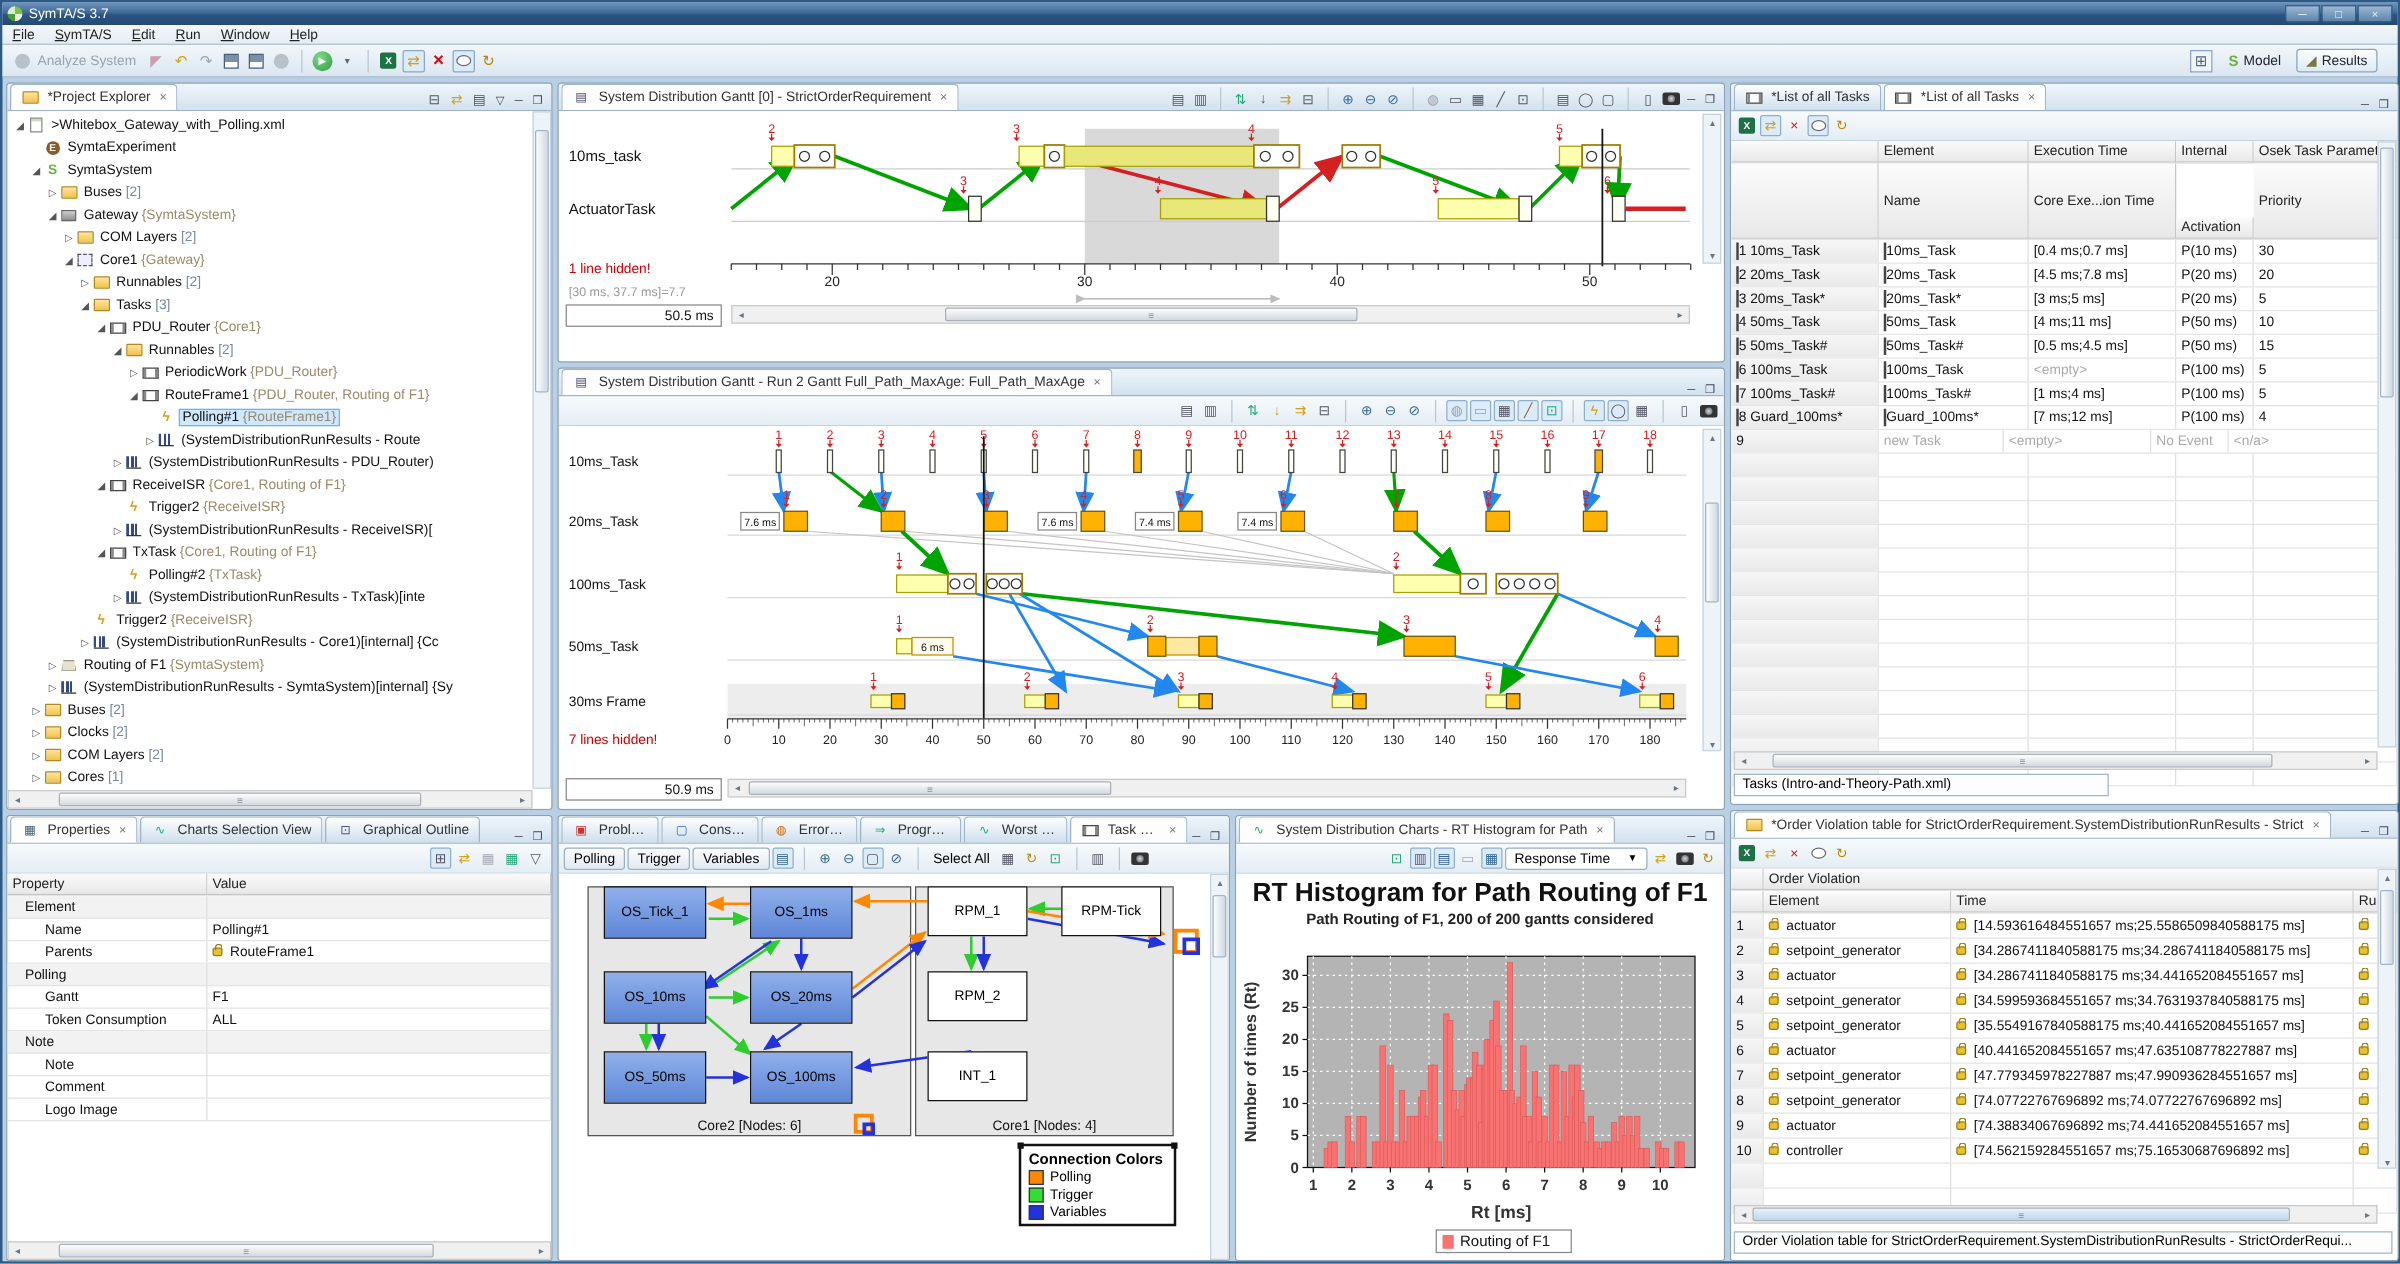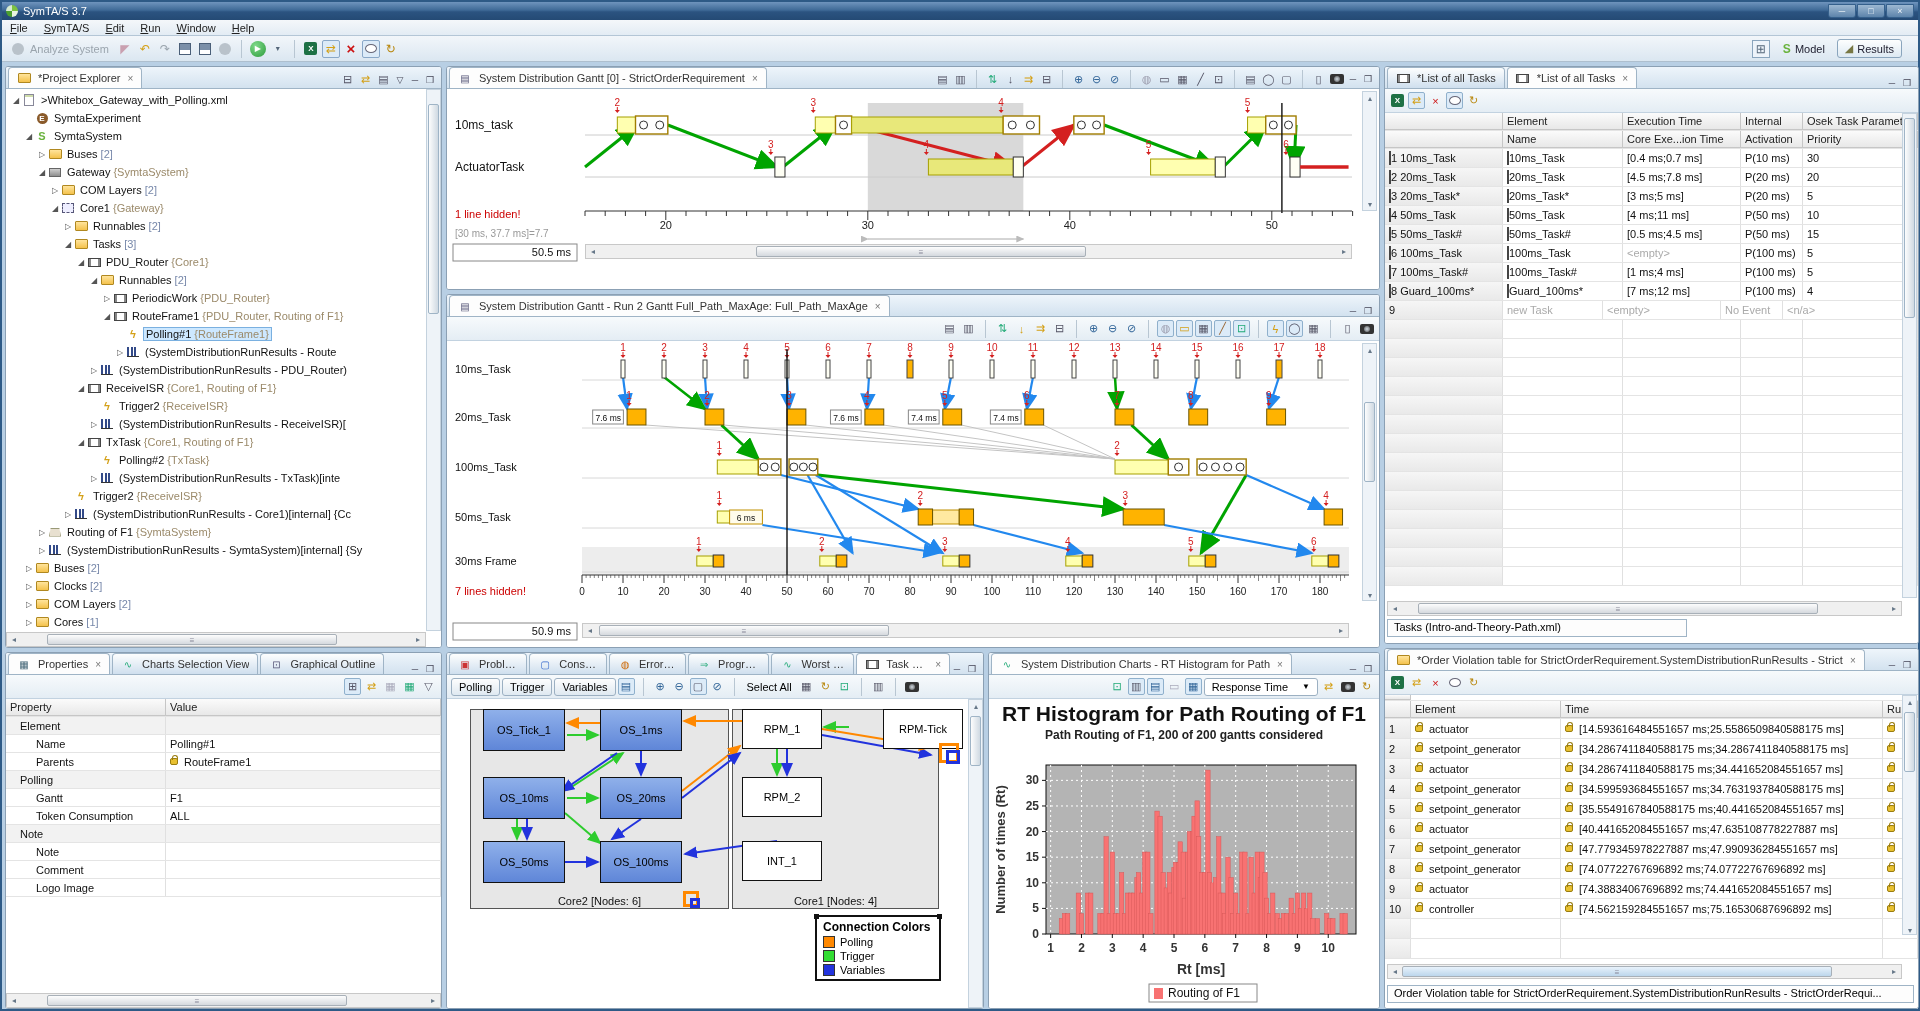--- a/index.html
+++ b/index.html
@@ -1286,21 +1286,21 @@
               <line x1="375" y1="36" x2="484" y2="56" stroke="#2233dd" stroke-width="2" marker-end="url(#tgv)"></line>
               <line x1="375" y1="30" x2="484" y2="48" stroke="#ff8800" stroke-width="2" marker-end="url(#tgo)"></line>
             </svg></div>
           <div class="node blue" style="left: 36px; top: 10px; width: 82px; height: 42px;">OS_Tick_1</div>
           <div class="node blue" style="left: 153px; top: 10px; width: 82px; height: 42px;">OS_1ms</div>
           <div class="node blue" style="left: 36px; top: 78px; width: 82px; height: 42px;">OS_10ms</div>
           <div class="node blue" style="left: 153px; top: 78px; width: 82px; height: 42px;">OS_20ms</div>
           <div class="node blue" style="left: 36px; top: 142px; width: 82px; height: 42px;">OS_50ms</div>
           <div class="node blue" style="left: 153px; top: 142px; width: 82px; height: 42px;">OS_100ms</div>
           <div class="node white" style="left: 295px; top: 10px; width: 80px; height: 40px;">RPM_1</div>
-          <div class="node white" style="left: 402px; top: 10px; width: 80px; height: 40px; margin-left: 34px;">RPM-Tick</div>
+          <div class="node white" style="left: 402px; top: 10px; width: 80px; height: 40px;">RPM-Tick</div>
           <div class="node white" style="left: 295px; top: 78px; width: 80px; height: 40px;">RPM_2</div>
           <div class="node white" style="left: 295px; top: 142px; width: 80px; height: 40px;">INT_1</div>
           <div class="deco" style="left: 492px; top: 44px; width: 20px; height: 20px;">
             <div></div>
           </div>
           <div class="deco" style="left: 236px; top: 192px; width: 16px; height: 16px;">
             <div></div>
           </div>
           <div class="legend" style="left: 368px; top: 216px; width: 126px;">
             <div class="t">Connection Colors</div>
@@ -1530,21 +1530,21 @@
             <div class="gcell" style="width: 118px;"></div>
             <div class="gcell" style="width: 120px;">Element</div>
             <div class="gcell" style="width: 118px;">Execution Time</div>
             <div class="gcell" style="width: 62px;">Internal</div>
             <div class="gcell" style="width: 88px; flex: 1 1 0%;">Osek Task Parameter</div>
           </div>
           <div class="grow ghead">
             <div class="gcell" style="width: 118px;"></div>
             <div class="gcell" style="width: 120px;">Name</div>
             <div class="gcell" style="width: 118px;">Core Exe...ion Time</div>
-            <div class="gcell" style="width: 62px;">Activation</div>
+            <div class="gcell" style="width: 62px; margin-top: 43px;">Activation</div>
             <div class="gcell" style="width: 88px; flex: 1 1 0%;">Priority</div>
           </div>
           <div class="grow " style="height: 19px;">
             <div class="gcell rowhead" style="width: 118px;">
               <span class="rowcell"><span class="i-task"></span> 1 10ms_Task</span>
             </div>
             <div class="gcell" style="width: 120px;">
               <span><span class="i-task"></span> 10ms_Task</span>
             </div>
             <div class="gcell" style="width: 118px;">
@@ -1823,20 +1823,21 @@
           <span class="ib" style="color:#d4a017">⇄</span>
           <span class="ib" style="color:#cc1111">×</span>
           <span class="ib">
             <span class="bln"></span>
           </span>
           <span class="ib" style="color:#b8860b">↻</span>
         </div>
         <div class="pbody gtab" style="top: 46px;">
           <div class="grow ghead">
             <div class="gcell rowhead" style="width:26px"></div>
+            <div class="gcell" style="flex:1">Order Violation</div>
           </div>
           <div class="grow ghead">
             <div class="gcell rowhead" style="width:26px"></div>
             <div class="gcell" style="width:150px">Element</div>
             <div class="gcell" style="width:322px">Time</div>
             <div class="gcell" style="flex:1">Ru</div>
           </div>
           <div class="grow" style="height: 20px;">
             <div class="gcell rowhead" style="width:26px">1</div>
             <div class="gcell" style="width:150px"><span class="lk"></span>actuator</div>

